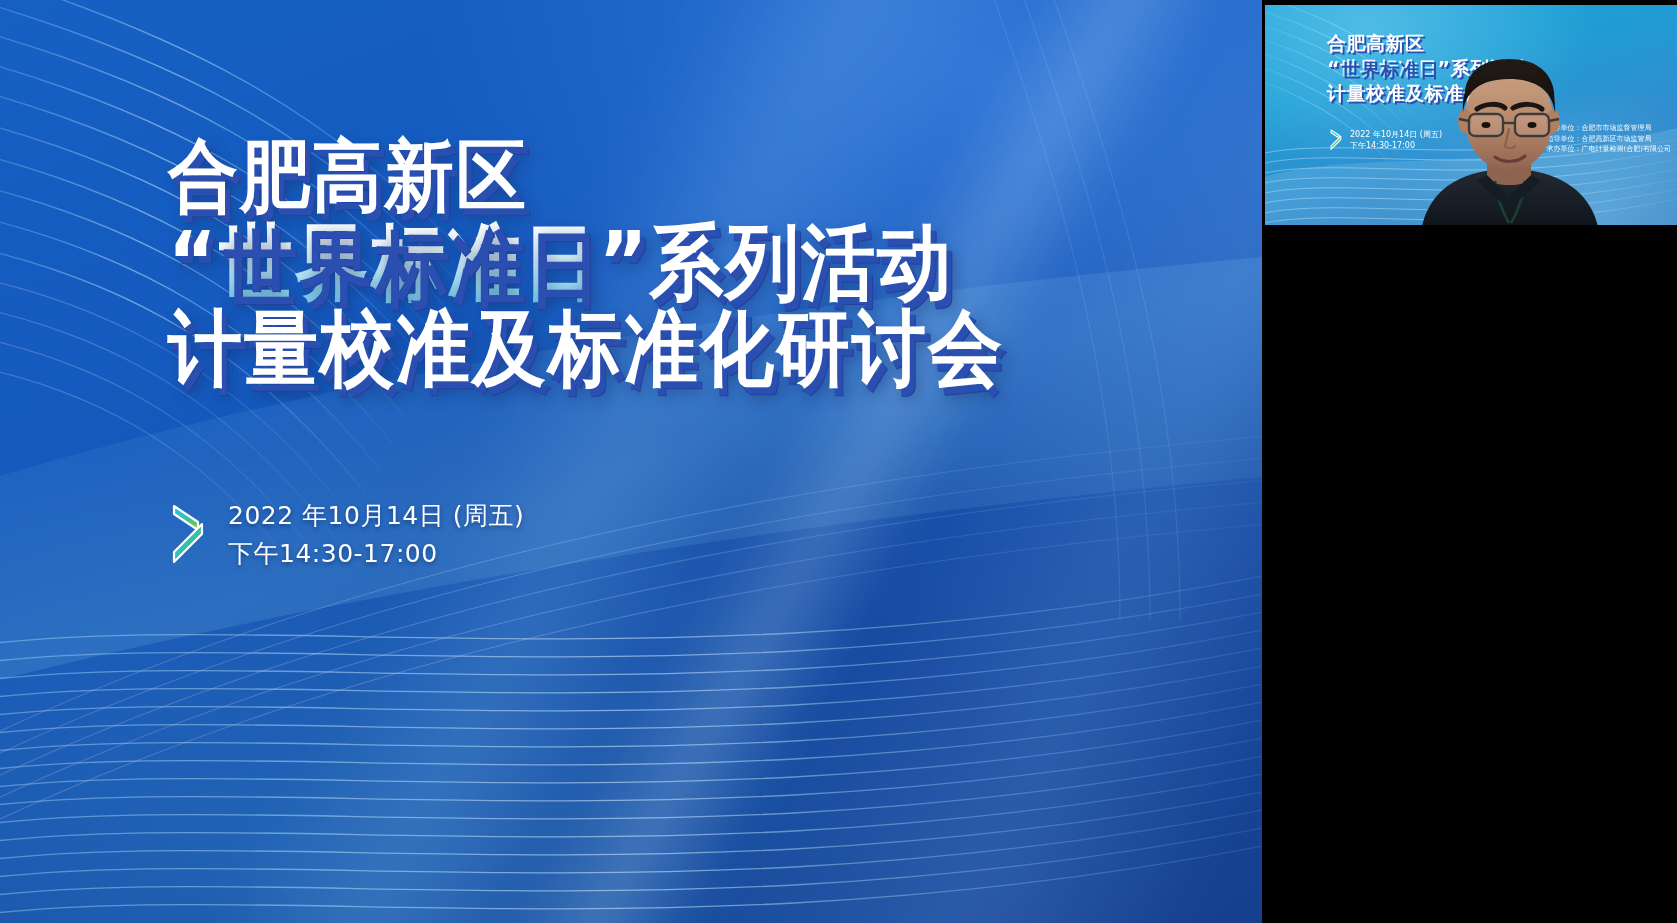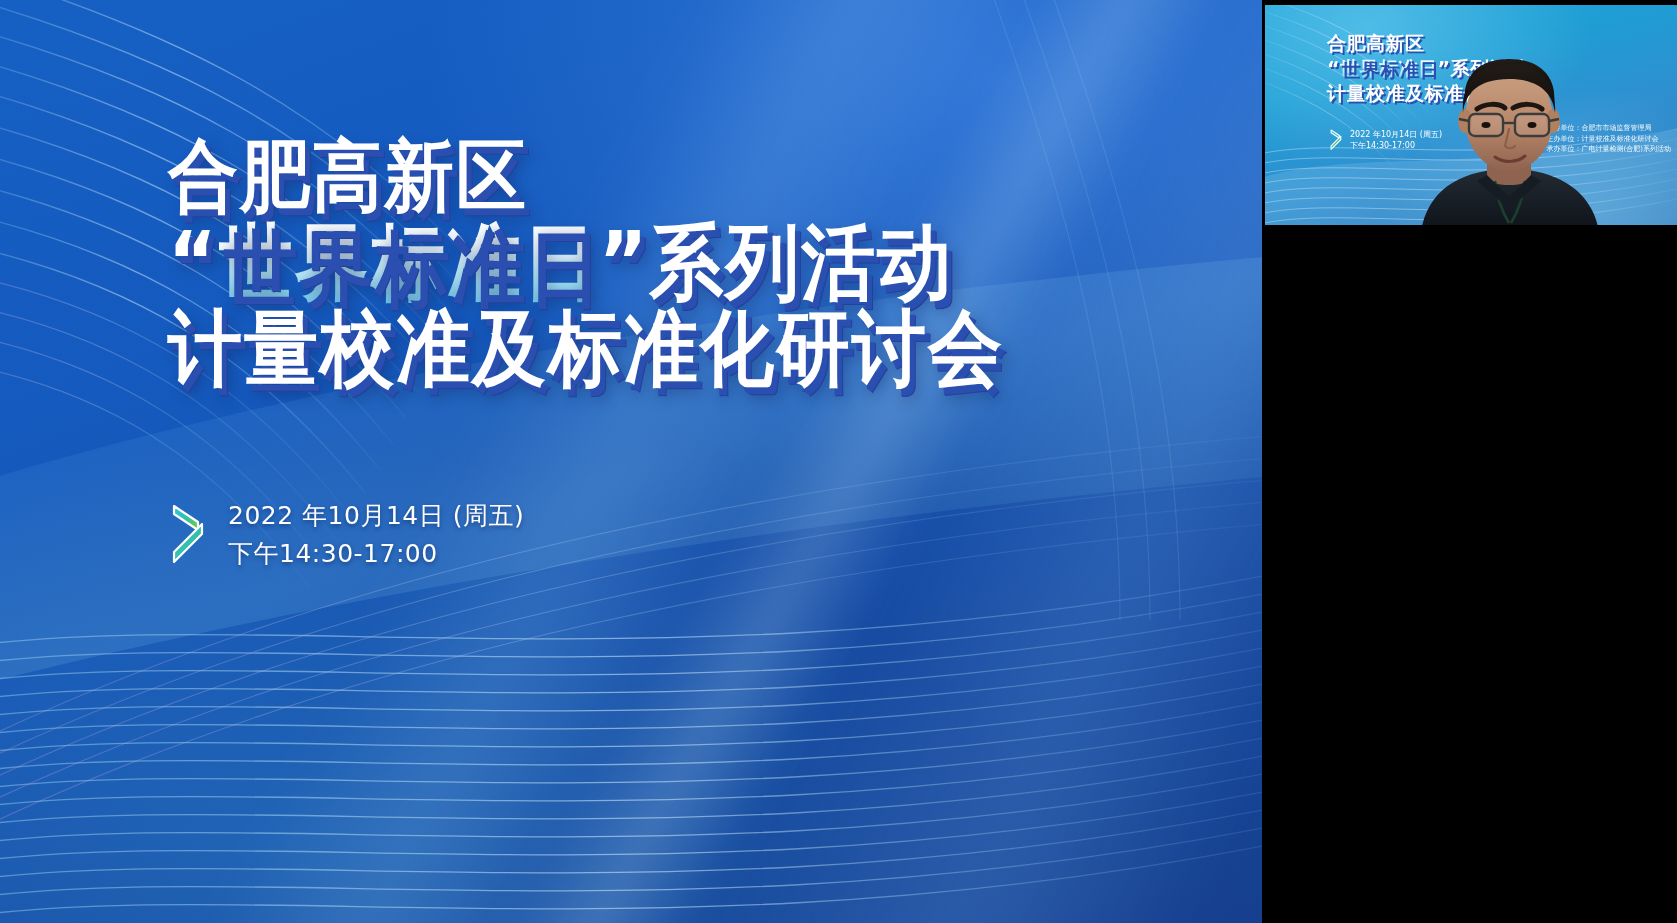--- a/index.html
+++ b/index.html
@@ -272,22 +272,22 @@
           <path d="M6,58 L34,30 L34,20 L6,48 Z" fill="#4fd08c" stroke="#ffffff" stroke-width="3" stroke-linejoin="round"></path>
         </svg>
         <div>
           <div class="vdl">2022 年10月14日 (周五)</div>
           <div class="vdl">下午14:30-17:00</div>
         </div>
       </div>
 
       <div id="v-org">
         <div class="vorg">指导单位：合肥市市场监督管理局</div>
-        <div class="vorg">主办单位：计量校准及标准化研讨会</div>
-        <div class="vorg">承办单位：广电计量检测(合肥)系列活动</div>
+        <div class="vorg">指导单位：合肥高新区市场监管局</div>
+        <div class="vorg">承办单位：广电计量检测(合肥)有限公司</div>
       </div>
 
       <svg id="presenter" viewBox="0 0 185 175">
         <defs>
           <linearGradient id="skin" x1="0" y1="0" x2="0" y2="1">
             <stop offset="0" stop-color="#caa182"></stop>
             <stop offset="0.55" stop-color="#b8876a"></stop>
             <stop offset="1" stop-color="#8e6450"></stop>
           </linearGradient>
           <linearGradient id="suit" x1="0" y1="0" x2="0" y2="1">

